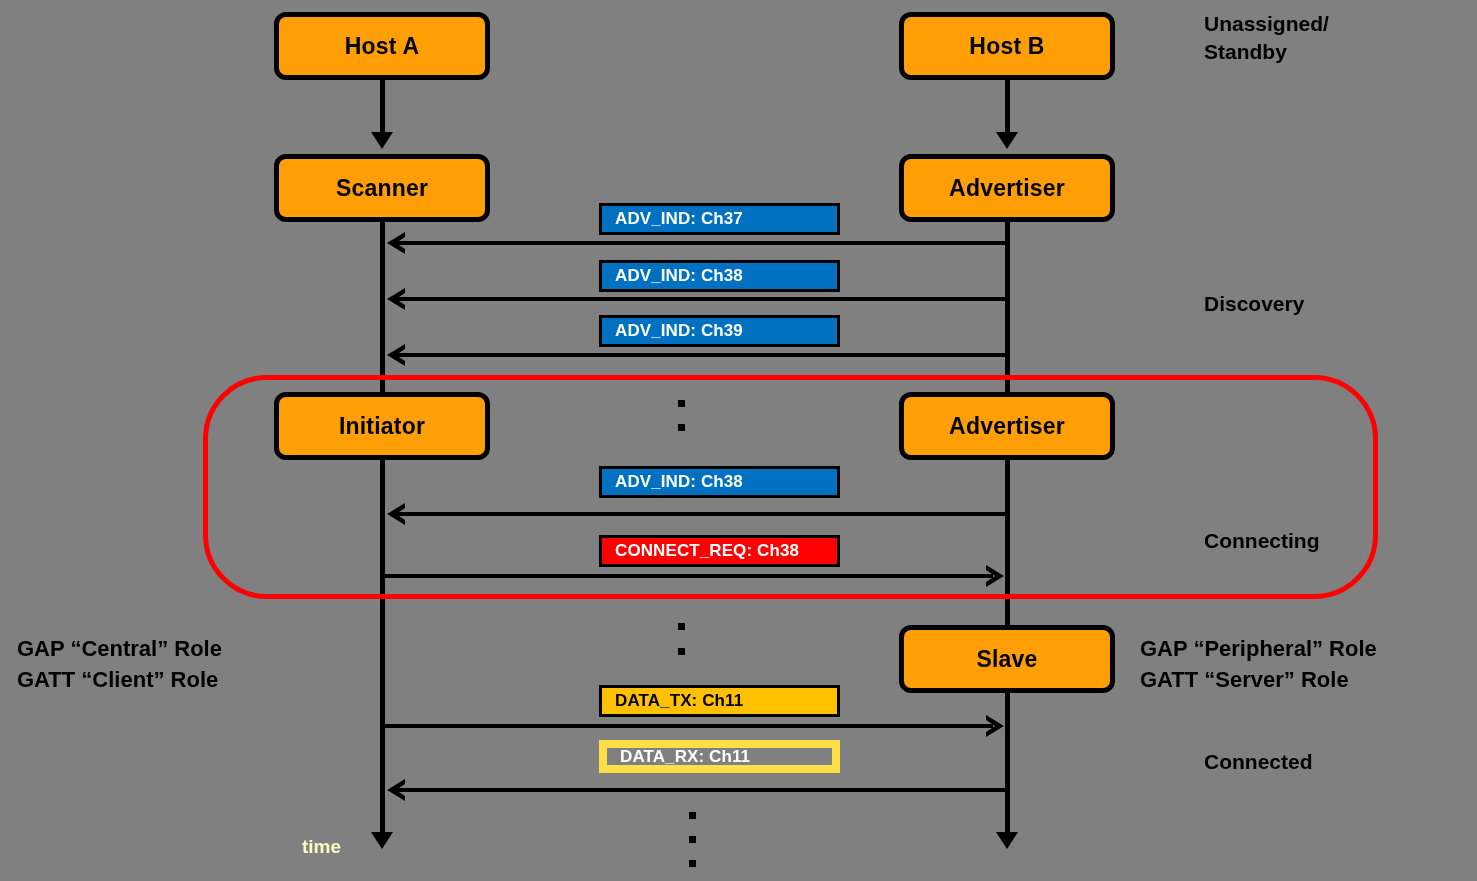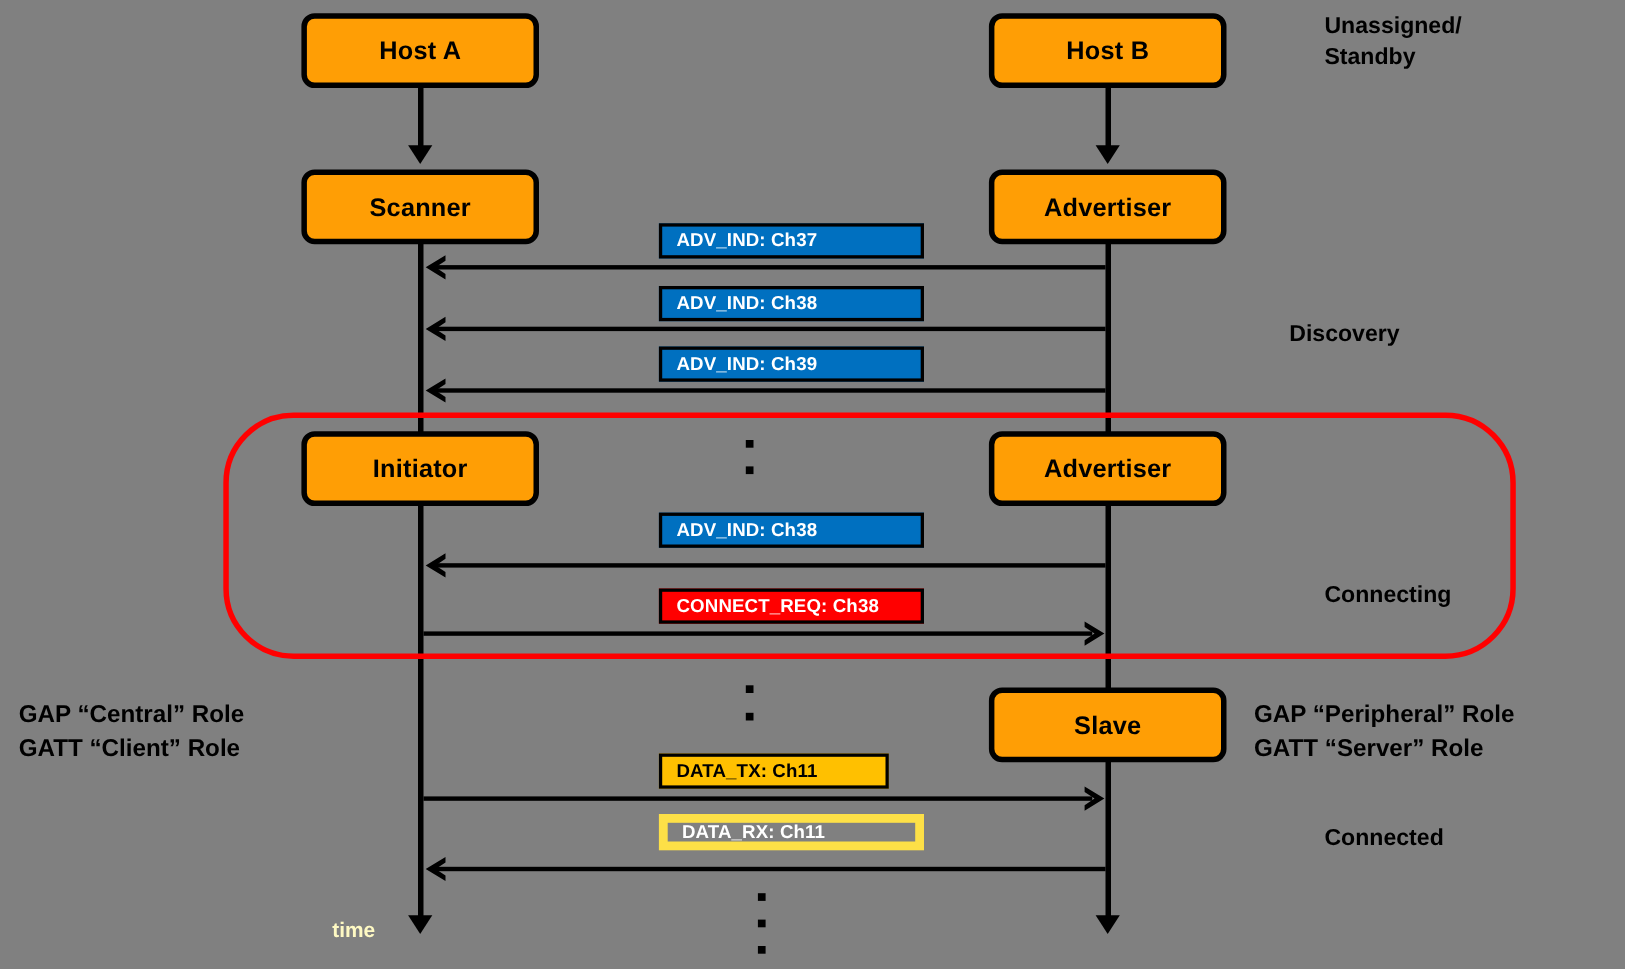--- a/index.html
+++ b/index.html
@@ -205,21 +205,21 @@
     <svg width="26" height="26" viewBox="0 0 26 26">
       <path d="M4 2 L22 13 L4 24 L4 19 L13 13 L4 7 Z" fill="#000000"></path>
     </svg>
   </div>
 
   <div id="highlight" style="left:203px; top:375px; width:1175px; height:224px;"></div>
 
   <div class="dot" style="left:678px; top:623px; width:7px; height:7px;"></div>
   <div class="dot" style="left:678px; top:648px; width:7px; height:7px;"></div>
 
-  <div class="msgbox tx" style="left:599px; top:685px; width:209px; height:32px;">DATA_TX: Ch11</div>
+  <div class="msgbox tx" style="left:599px; top:685px; width:241px; height:32px;">DATA_TX: Ch11</div>
   <div class="msgline" style="left:385px; top:724px; width:608px;"></div>
   <div class="chev" style="left:982px; top:713px;">
     <svg width="26" height="26" viewBox="0 0 26 26">
       <path d="M4 2 L22 13 L4 24 L4 19 L13 13 L4 7 Z" fill="#000000"></path>
     </svg>
   </div>
 
   <div class="msgbox rx" style="left:599px; top:740px; width:241px; height:33px;">DATA_RX: Ch11</div>
   <div class="msgline" style="left:395px; top:788px; width:610px;"></div>
   <div class="chev" style="left:383px; top:777px;">
@@ -229,21 +229,21 @@
   </div>
 
   <div class="dot" style="left:689px; top:812px; width:7px; height:7px;"></div>
   <div class="dot" style="left:689px; top:836px; width:7px; height:7px;"></div>
   <div class="dot" style="left:689px; top:860px; width:7px; height:7px;"></div>
 
   <div class="timelabel" style="left:302px; top:836px;">time</div>
 
   <div class="anno" style="left:1204px; top:10px;">Unassigned/
 Standby</div>
-  <div class="anno" style="left:1172px; top:290px;">Discovery</div>
+  <div class="anno" style="left:1204px; top:290px;">Discovery</div>
   <div class="anno" style="left:1204px; top:527px;">Connecting</div>
   <div class="anno" style="left:1204px; top:748px;">Connected</div>
 
   <div class="anno role" style="left:17px; top:633px;">GAP “Central” Role
 GATT “Client” Role</div>
   <div class="anno role" style="left:1140px; top:633px;">GAP “Peripheral” Role
 GATT “Server” Role</div>
 
 </div>
 

